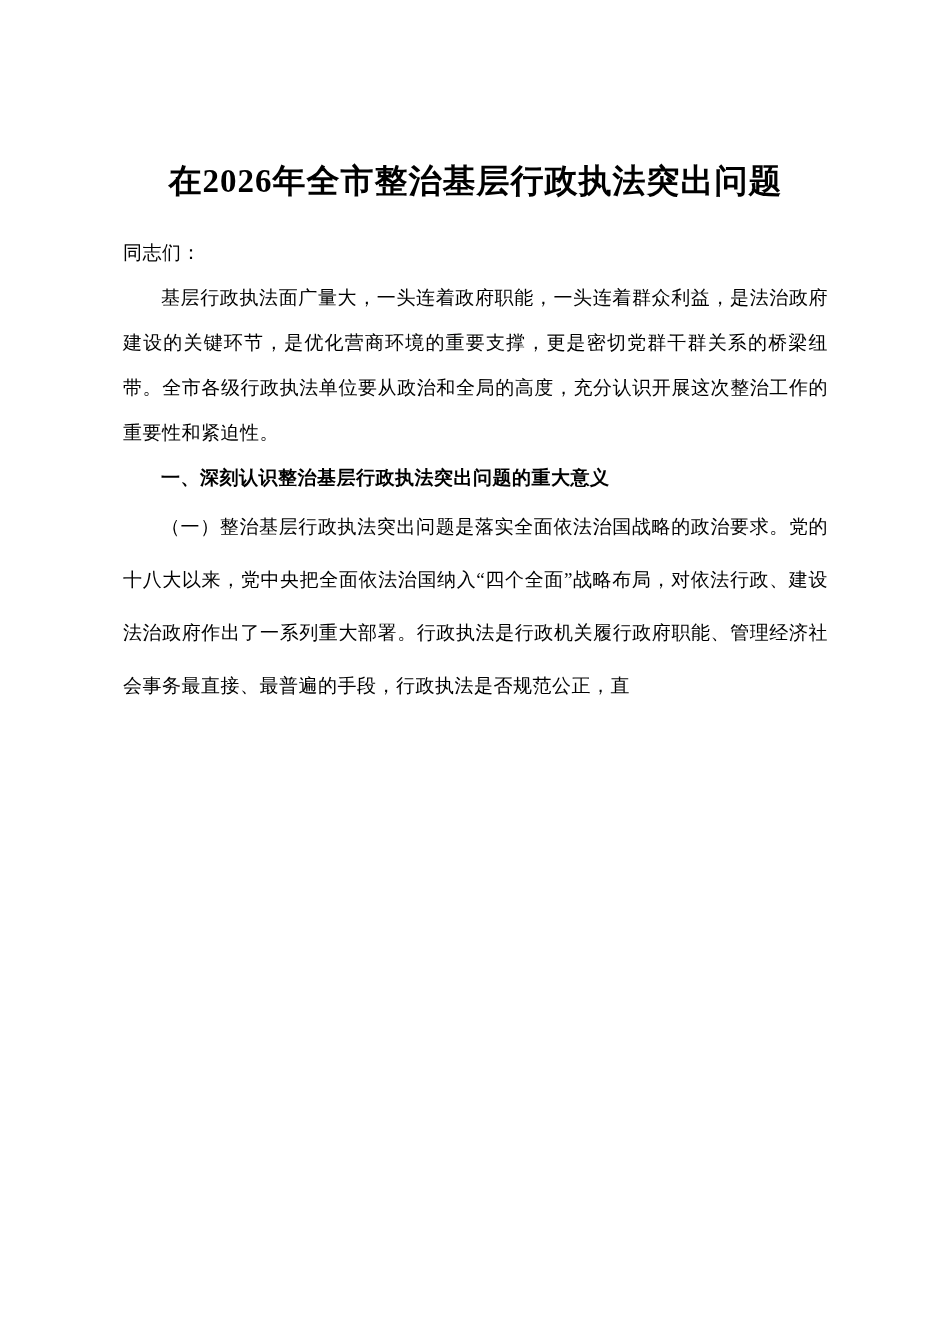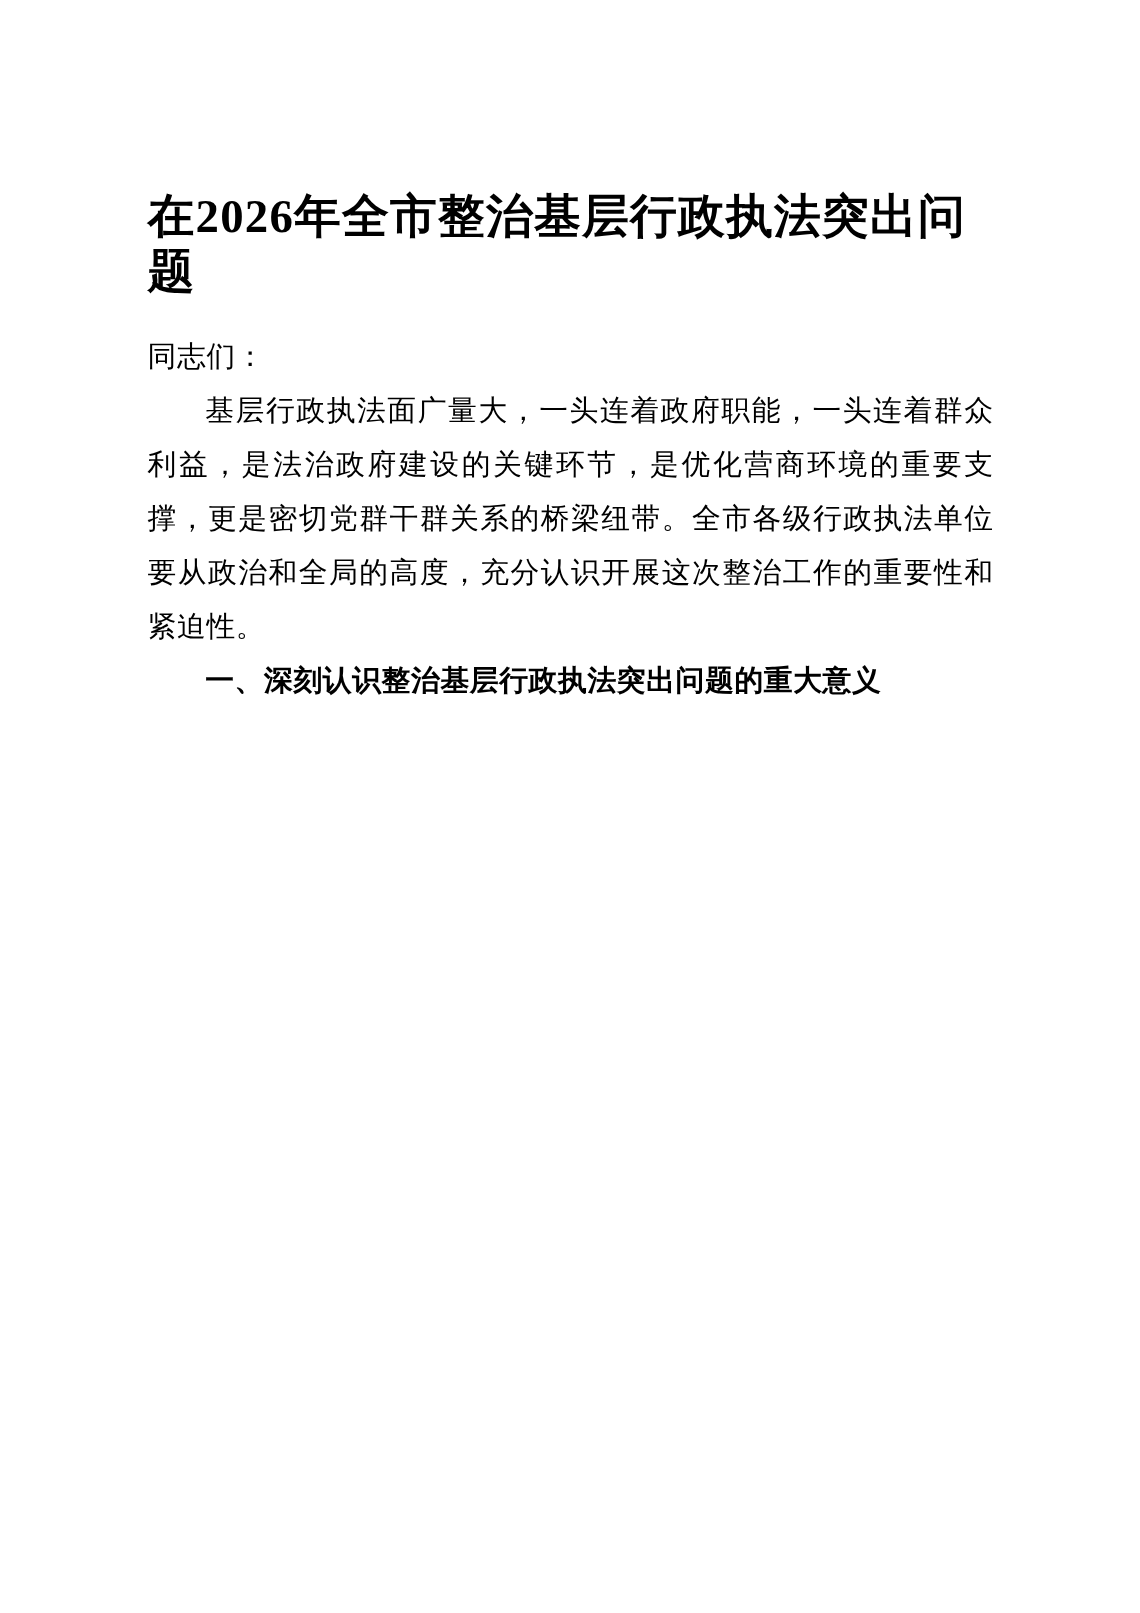--- a/index.html
+++ b/index.html
@@ -17,28 +17,29 @@
   .page {
     box-sizing: border-box;
     width: 950px;
     height: 1344px;
     padding: 158px 122px 40px 123px;
     background: #ffffff;
     overflow: hidden;
   }
   .doc-title {
     margin: 0 0 26px 0;
-    font-size: 39px;
+    font-size: 33px;
     font-weight: bold;
     line-height: 46px;
+    text-align: center;
     letter-spacing: 1px;
   }
   .doc-body .para {
     margin: 0;
-    font-size: 24px;
+    font-size: 19px;
     line-height: 45px;
     text-align: justify;
     text-justify: inter-ideograph;
     letter-spacing: 0.5px;
   }
   .doc-body .para.indent {
     text-indent: 2em;
   }
   .doc-body .para.bold {
     font-weight: bold;
@@ -51,14 +52,15 @@
 <body>
 
 <div class="page">
   <h1 class="doc-title">
     <span>在2026年全市整治基层行政执法突出问题</span><br>
   </h1>
   <div class="doc-body" id="doc-body">
       <p class="para">同志们：</p>
       <p class="para indent">基层行政执法面广量大，一头连着政府职能，一头连着群众利益，是法治政府建设的关键环节，是优化营商环境的重要支撑，更是密切党群干群关系的桥梁纽带。全市各级行政执法单位要从政治和全局的高度，充分认识开展这次整治工作的重要性和紧迫性。</p>
       <p class="para indent bold">一、深刻认识整治基层行政执法突出问题的重大意义</p>
+      <p class="para indent loose">（一）整治基层行政执法突出问题是落实全面依法治国战略的政治要求。党的十八大以来，党中央把全面依法治国纳入“四个全面”战略布局，对依法行政、建设法治政府作出了一系列重大部署。行政执法是行政机关履行政府职能、管理经济社会事务最直接、最普遍的手段，行政执法是否规范公正，直</p>
     </div>
 </div>
 
 </body></html>

